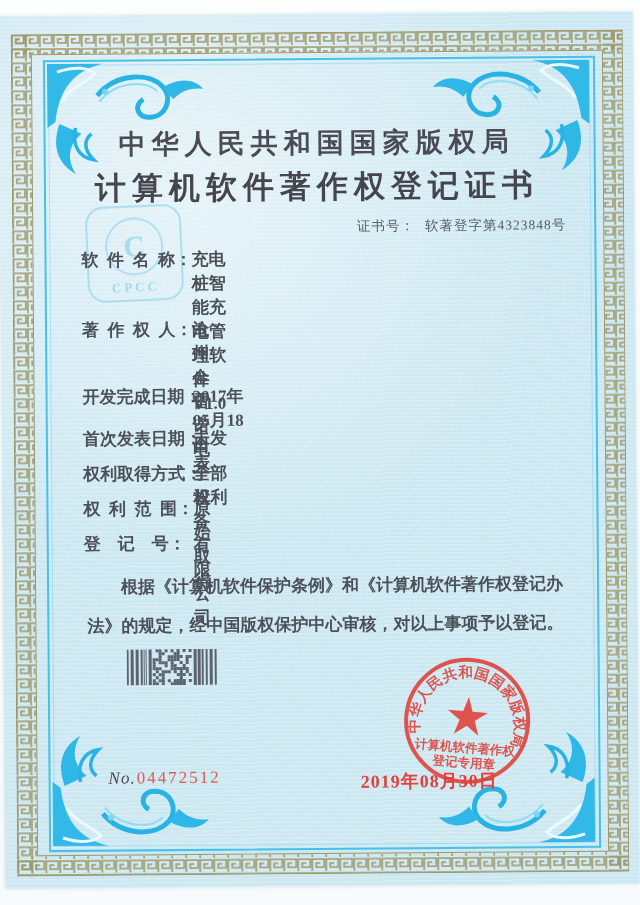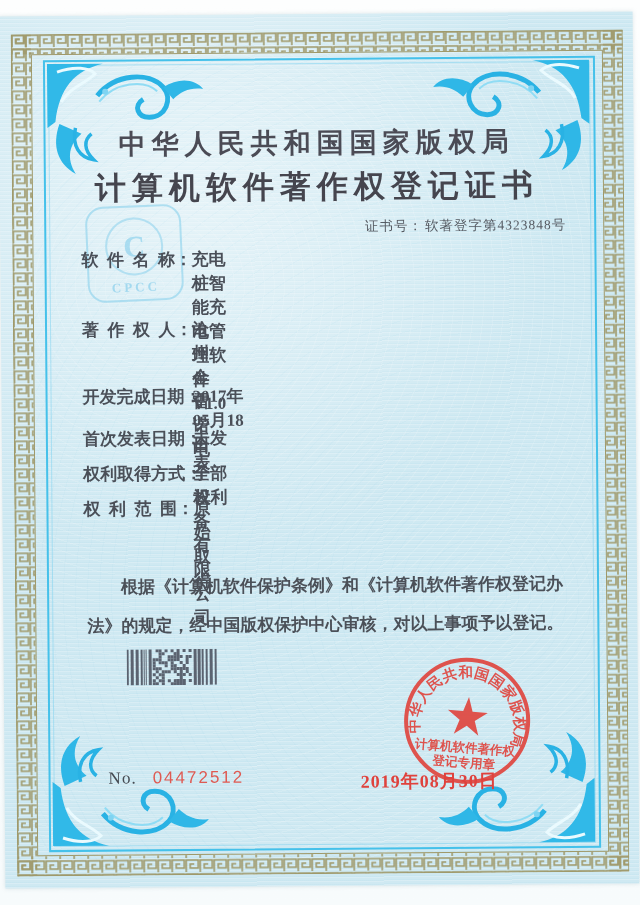--- a/index.html
+++ b/index.html
@@ -41,21 +41,21 @@
     font-size:27px;font-weight:600;color:#4b4b55;letter-spacing:6px;
   }
   .doc-title{
     position:absolute;left:0;top:152px;width:100%;text-align:center;
     font-size:31px;font-weight:700;color:#45454e;letter-spacing:6px;
   }
   .cert-no-line{
     position:absolute;left:0;top:204px;right:68px;text-align:right;
     font-size:13.5px;color:#565b63;letter-spacing:1px;
   }
-  .cert-no-line .lbl{margin-right:2px;}
+  .cert-no-line .lbl{margin-right:10px;}
 
   .fields{position:absolute;left:81px;top:0;}
   .frow{position:absolute;display:flex;align-items:flex-start;font-size:17px;font-weight:600;color:#4a4f58;}
   .flabel{white-space:pre;display:inline-block;min-width:96px;}
   .fvalue{margin-left:14px;white-space:pre-line;line-height:24px;}
 
   .statement{
     position:absolute;left:84px;top:552px;width:482px;
     font-size:17px;line-height:39px;color:#4b5058;font-weight:600;
     text-indent:2em;
@@ -76,22 +76,22 @@
     position:absolute;left:0;bottom:4px;width:100%;text-align:center;
     color:rgba(130,205,235,.65);font-size:13px;letter-spacing:3px;font-weight:700;
   }
 
   .seal{position:absolute;left:397px;top:642px;width:132px;height:132px;opacity:.9;}
   .seal-date{
     position:absolute;left:356px;top:756px;width:160px;
     color:#df423d;font-size:18px;font-weight:700;letter-spacing:1px;z-index:5;
   }
   .serial{position:absolute;left:104px;top:753px;font-size:17px;z-index:5;}
-  .serial .prefix{color:#454a52;letter-spacing:1px;}
-  .serial .num{color:#df5a52;font-family:Liberation Sans, sans-serif;letter-spacing:2px;margin-left:16px;font-size:17px;}
+  .serial .prefix{color:#454a52;letter-spacing:1px;font-style:italic;}
+  .serial .num{color:#df5a52;font-family:Liberation Serif, serif;letter-spacing:2px;margin-left:1px;font-size:17px;}
 </style>
 </head>
 <body>
 
 <div class="photo-bg"></div>
 
 <div class="certificate">
 
   <div class="guilloche"></div>
 
@@ -165,20 +165,21 @@
     </div>
     <div class="frow" style="top:447px;">
       <span class="flabel">权利取得方式：</span>
       <span class="fvalue">全部权利</span>
     </div>
     <div class="frow" style="top:482px;">
       <span class="flabel">权  利  范  围：</span>
       <span class="fvalue">原始取得</span>
     </div>
     <div class="frow" style="top:517px;">
+      <span class="flabel">登    记    号：</span>
     </div>
   </div>
 
   <div class="statement">根据《计算机软件保护条例》和《计算机软件著作权登记办法》的规定，经中国版权保护中心审核，对以上事项予以登记。</div>
 
   <svg id="bc-svg" class="barcode" viewBox="0 0 92 36">
       <rect x="0" y="0" width="2" height="36" fill="#5b6370"></rect>
       <rect x="4" y="0" width="3" height="36" fill="#5b6370"></rect>
       <rect x="9" y="0" width="3" height="36" fill="#5b6370"></rect>
       <rect x="14" y="0" width="2" height="36" fill="#5b6370"></rect>

